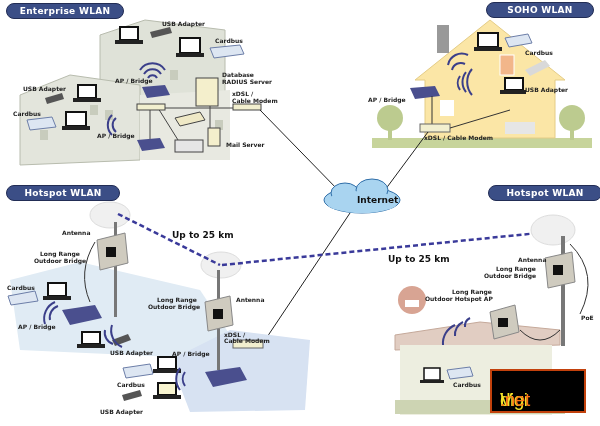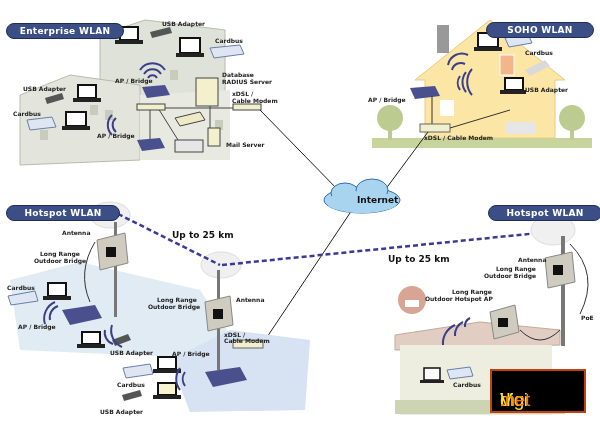--- a/index.html
+++ b/index.html
@@ -1,18 +1,18 @@
 <!DOCTYPE html>
 <html><head>
 <meta charset="utf-8">
 <style>
   html,body{margin:0;padding:0;background:#fff;}
   body{width:600px;height:426px;position:relative;overflow:hidden;font-family:"DejaVu Sans","Liberation Sans",sans-serif;}
   svg{position:absolute;left:0;top:0;}
-  .badge{position:absolute;height:14px;border-radius:8px;background:#3b4e86;color:#fff;font-weight:bold;font-size:9px;line-height:14px;text-align:center;border:1px solid #222d55;letter-spacing:0.3px;margin-top:20px;}
+  .badge{position:absolute;height:14px;border-radius:8px;background:#3b4e86;color:#fff;font-weight:bold;font-size:9px;line-height:14px;text-align:center;border:1px solid #222d55;letter-spacing:0.3px;}
   .lbl{position:absolute;font-size:6px;font-weight:bold;color:#222;white-space:nowrap;line-height:7px;}
   .dist{position:absolute;font-size:9px;font-weight:bold;color:#111;white-space:nowrap;}
   .inet{position:absolute;font-size:9px;font-weight:bold;color:#111;padding-left:16px;}
   .logo{position:absolute;left:490px;top:369px;width:92px;height:40px;background:#000;border:2px solid #c2410c;text-align:center;}
   .logo span{position:absolute;left:4px;top:9px;font-size:19px;color:#f3e22a;font-family:"Liberation Sans",sans-serif;letter-spacing:-0.5px;}
   .logo .net{color:#f97316;}
 </style>
 </head>
 <body>
 

